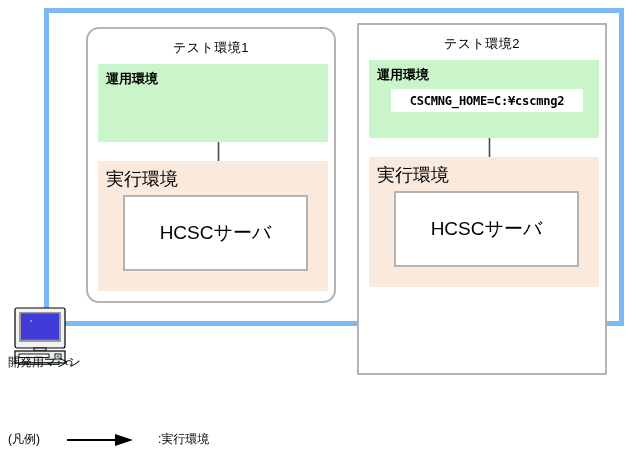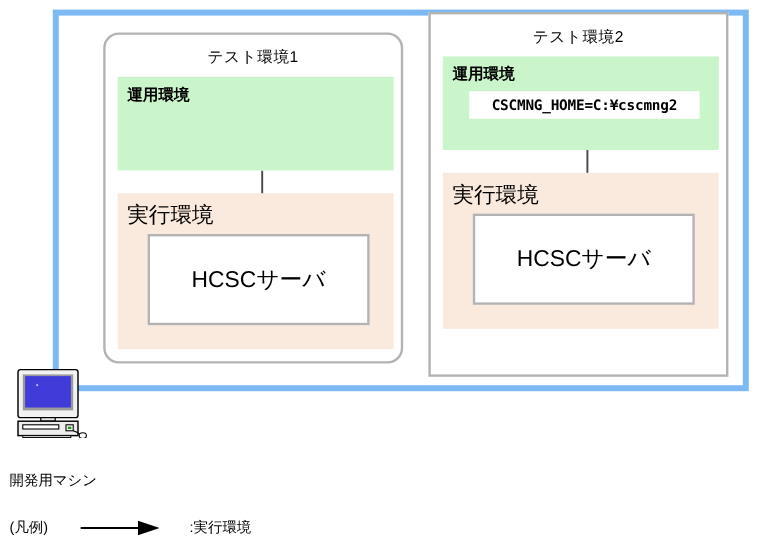--- a/index.html
+++ b/index.html
@@ -32,21 +32,21 @@
   }
 
   
   .test-env {
     position: absolute;
     box-sizing: border-box;
     border: 2px solid #b3b3b3;
     background: #ffffff;
   }
   .test-env-1 { left: 86px;  top: 27px; width: 250px; height: 276px; border-radius: 13px; }
-  .test-env-2 { left: 357px; top: 10px; width: 250px; height: 304px; }
+  .test-env-2 { left: 357px; top: 23px; width: 250px; height: 352px; }
 
   .test-env-title {
     position: absolute;
     left: 0;
     top: 10px;
     width: 100%;
     text-align: center;
     font-size: 13px;
     letter-spacing: 0.5px;
     color: #000;
@@ -129,21 +129,21 @@
   .dev-machine {
     position: absolute;
     left: 12px;
     top: 307px;
     width: 62px;
     height: 58px;
   }
   .dev-machine-label {
     position: absolute;
     left: 8px;
-    top: 392px;
+    top: 354px;
     font-size: 12px;
     white-space: nowrap;
   }
 
   
   .legend {
     position: absolute;
     left: 8px;
     top: 431px;
     display: flex;

